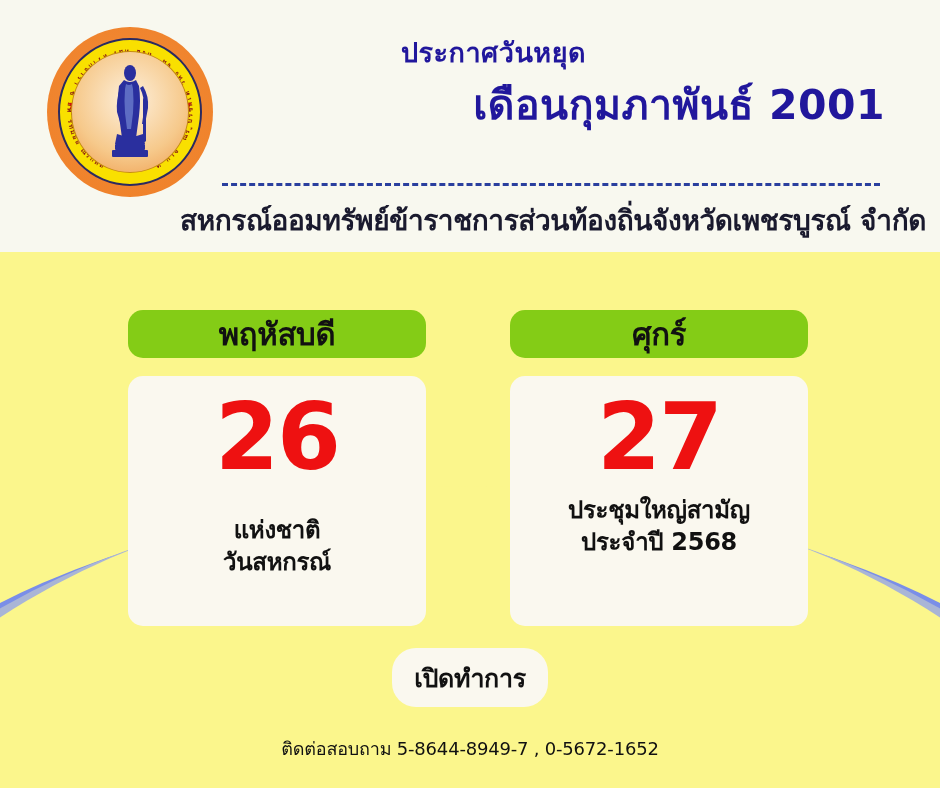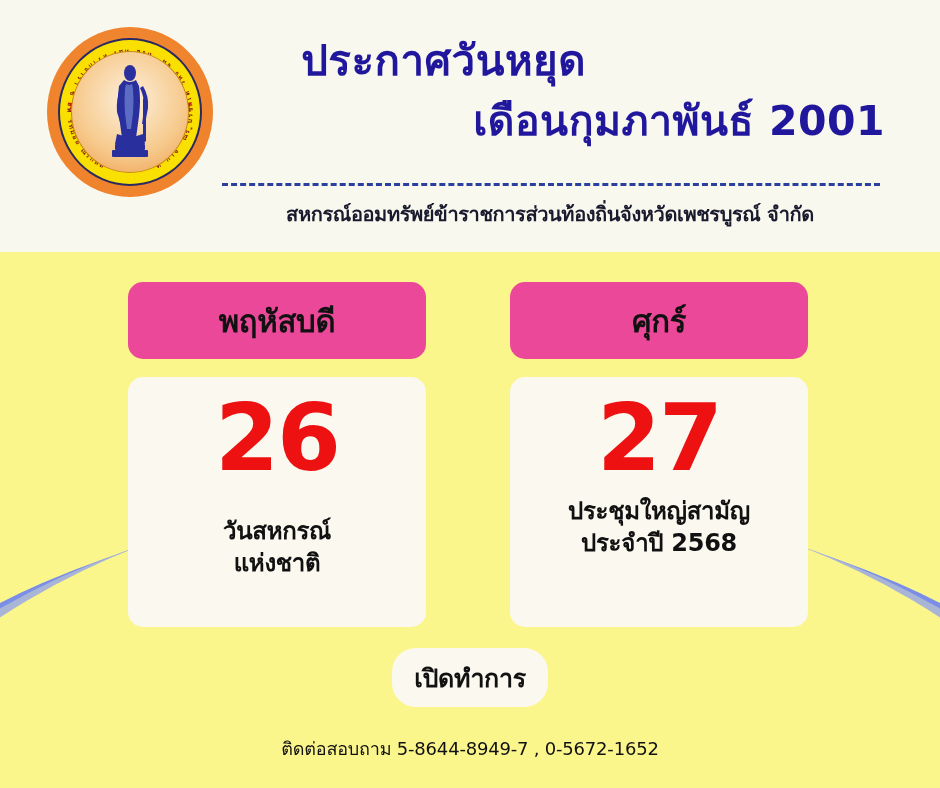--- a/index.html
+++ b/index.html
@@ -72,21 +72,21 @@
 
   .title-block {
     position:absolute;
     left:220px; top:38px; width:670px;
     text-align:right;
     z-index:6;
   }
   .title-line1 {
     font-family:"DejaVu Sans", sans-serif;
     font-weight:bold;
-    font-size:42px;
+    font-size:27px;
     color:#21179c;
     letter-spacing:0.5px;
     line-height:1.1;
     padding-right:304px;
     white-space:nowrap;
   }
   .title-line2 {
     font-family:"DejaVu Sans", sans-serif;
     font-weight:bold;
     font-size:41px;
@@ -104,21 +104,21 @@
     border-top:3px dashed #2a3f9e;
     z-index:6;
   }
 
   .subtitle {
     position:absolute;
     left:180px; top:198px; width:740px;
     text-align:center;
     font-family:"DejaVu Sans", sans-serif;
     font-weight:bold;
-    font-size:20px;
+    font-size:28px;
     color:#1a1a2e;
     letter-spacing:-0.4px;
     white-space:nowrap;
     z-index:6;
   }
 
   
   .body-bg {
     position:absolute;
     left:0; top:252px; width:940px; height:536px;
@@ -160,29 +160,30 @@
     position:absolute;
     left:0; top:252px; width:940px; height:536px;
     z-index:10;
   }
 
   .col { position:absolute; width:298px; }
   .col.left  { left:128px; top:30px; }
   .col.right { left:510px; top:30px; }
 
   .day-header {
-    height:77px;
-    background:#ec4899;
+    height:48px;
+    background:#84cc16;
     border-radius:15px;
     display:flex; align-items:center; justify-content:center;
     font-family:"DejaVu Sans", sans-serif;
     font-weight:bold;
     font-size:31px;
     color:#111;
     letter-spacing:-0.3px;
+    margin-top:28px;
   }
 
   .day-card {
     margin-top:18px;
     min-height:250px;
     background:#faf8ef;
     border-radius:15px;
     display:flex; flex-direction:column;
     align-items:center;
     padding:10px 12px 22px;
@@ -356,22 +357,22 @@
 
   <div class="subtitle">สหกรณ์ออมทรัพย์ข้าราชการส่วนท้องถิ่นจังหวัดเพชรบูรณ์ จำกัด</div>
 
   <div class="cards">
 
     <div class="col left">
       <div class="day-header">พฤหัสบดี</div>
       <div class="day-card">
         <div class="day-num">26</div>
         <div class="day-desc">
+          <div>แห่งชาติ</div>
           <div>วันสหกรณ์</div>
-          <div>แห่งชาติ</div>
         </div>
       </div>
     </div>
 
     <div class="col right">
       <div class="day-header">ศุกร์</div>
       <div class="day-card">
         <div class="day-num">27</div>
         <div class="day-desc">
           <div>ประชุมใหญ่สามัญ</div>

